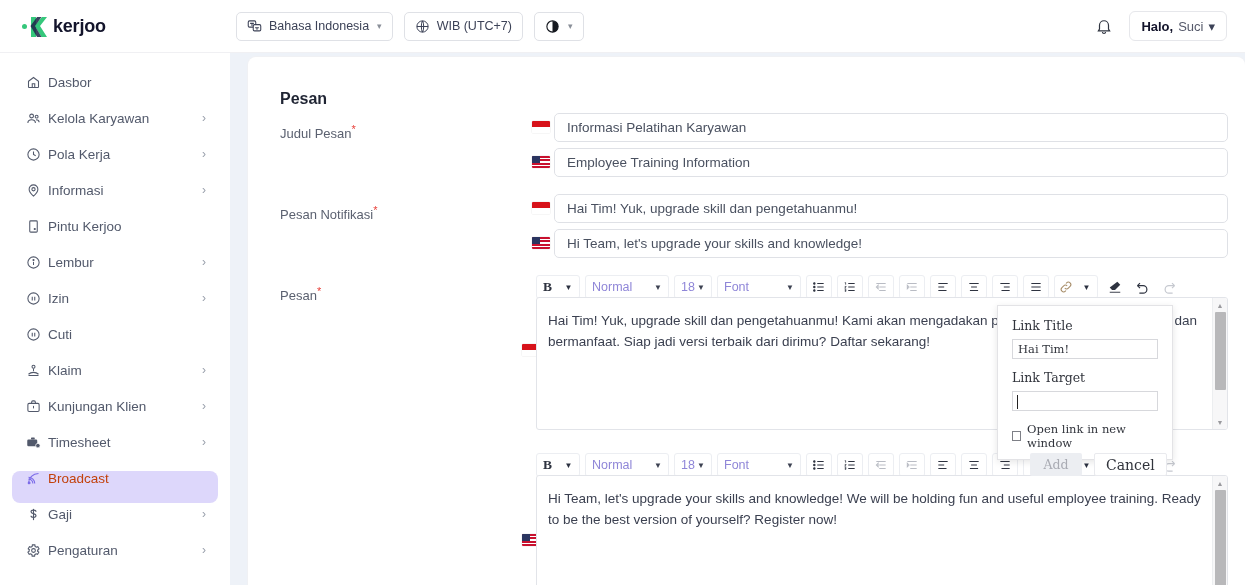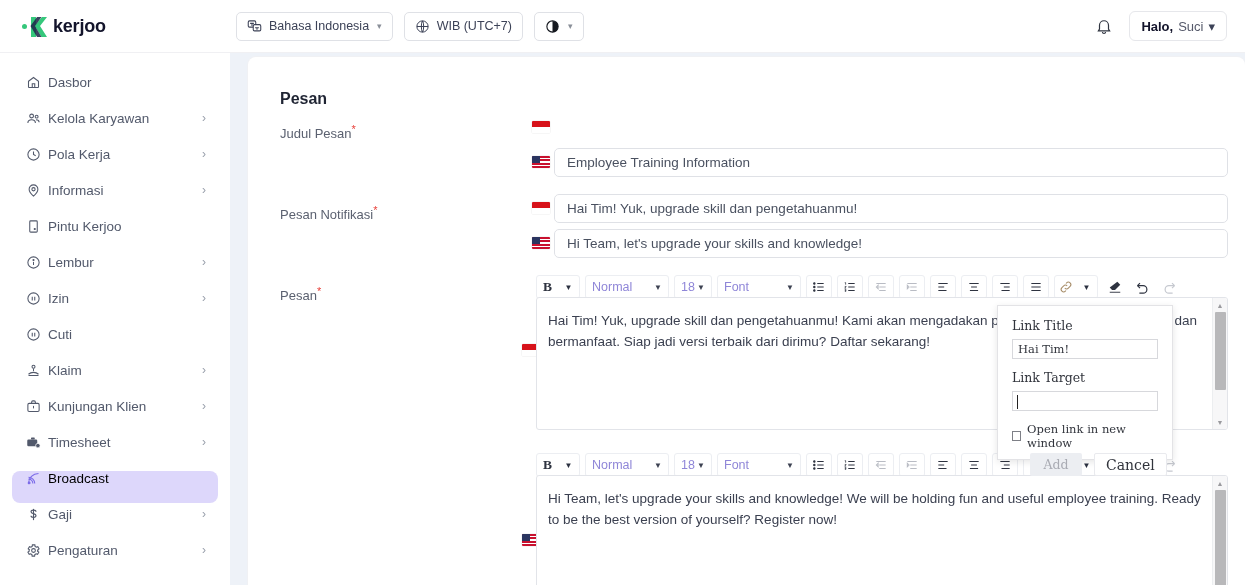--- a/index.html
+++ b/index.html
@@ -50,21 +50,21 @@
     background:#ffffff; padding-top:22px; overflow:hidden; z-index:20;
   }
   .nav-item {
     display:flex; align-items:flex-start; height:32px; margin:0 12px 4px 12px;
     padding:0 12px 0 14px; border-radius:8px; cursor:pointer;
     color:#52596b; font-size:13.5px;
   }
   .nav-item .nico { width:22px; display:flex; align-items:center; color:#52596b; flex:0 0 22px; }
   .nav-item .nlabel { flex:1; white-space:nowrap; }
   .nav-item .chev { color:#9aa0ac; font-size:12px; }
-  .nav-item.active { background:#ddd7fb; color:#000000; }
+  .nav-item.active { background:#ddd7fb; color:#c2410c; }
   .nav-item.active .nico { color:#7a6ae8; }
 
   
   .main {
     position:absolute; top:53px; left:230px; width:1015px; height:532px;
     background:#eef2f8; overflow:hidden;
   }
   .card {
     position:absolute; top:4px; left:18px; width:997px; height:532px;
     background:#ffffff; border-radius:8px 8px 0 0;
@@ -418,20 +418,23 @@
       <div class="section-title">Pesan</div>
 
       <div class="field-label" style="top:66px;">
         <span>Judul Pesan</span><span class="req">*</span>
       </div>
 
       <div class="flag flag-id" style="left:284px; top:64px;">
           <div class="t"></div>
           <div class="b"></div>
         </div>
+      <div class="text-input" style="left:306px; top:56px; width:674px;">
+        <span>Informasi Pelatihan Karyawan</span>
+      </div>
 
       <div class="flag flag-us" style="left:284px; top:99px;">
           <div class="stripes"></div>
           <div class="canton"></div>
         </div>
       <div class="text-input" style="left:306px; top:91px; width:674px;">
         <span>Employee Training Information</span>
       </div>
 
       <div class="field-label" style="top:147px;">

